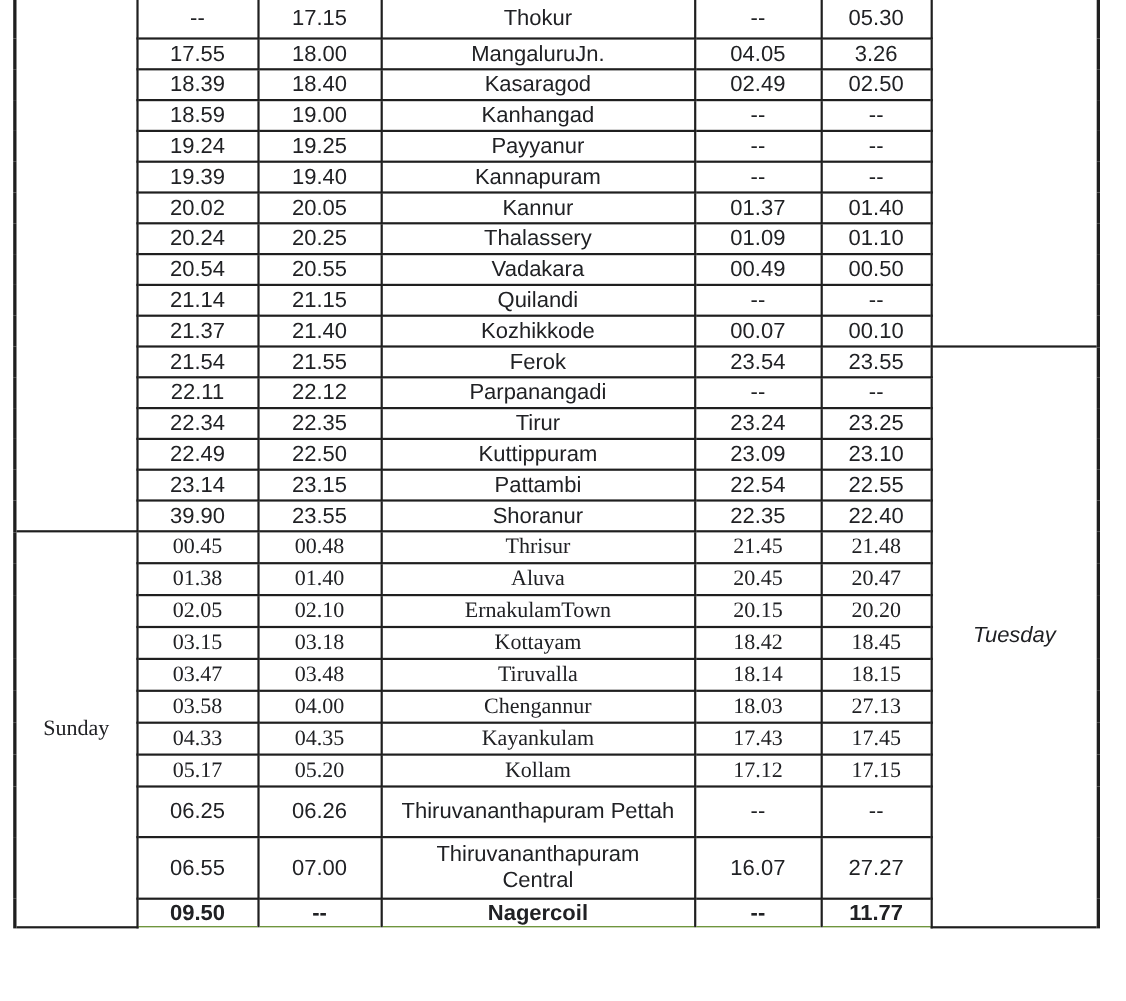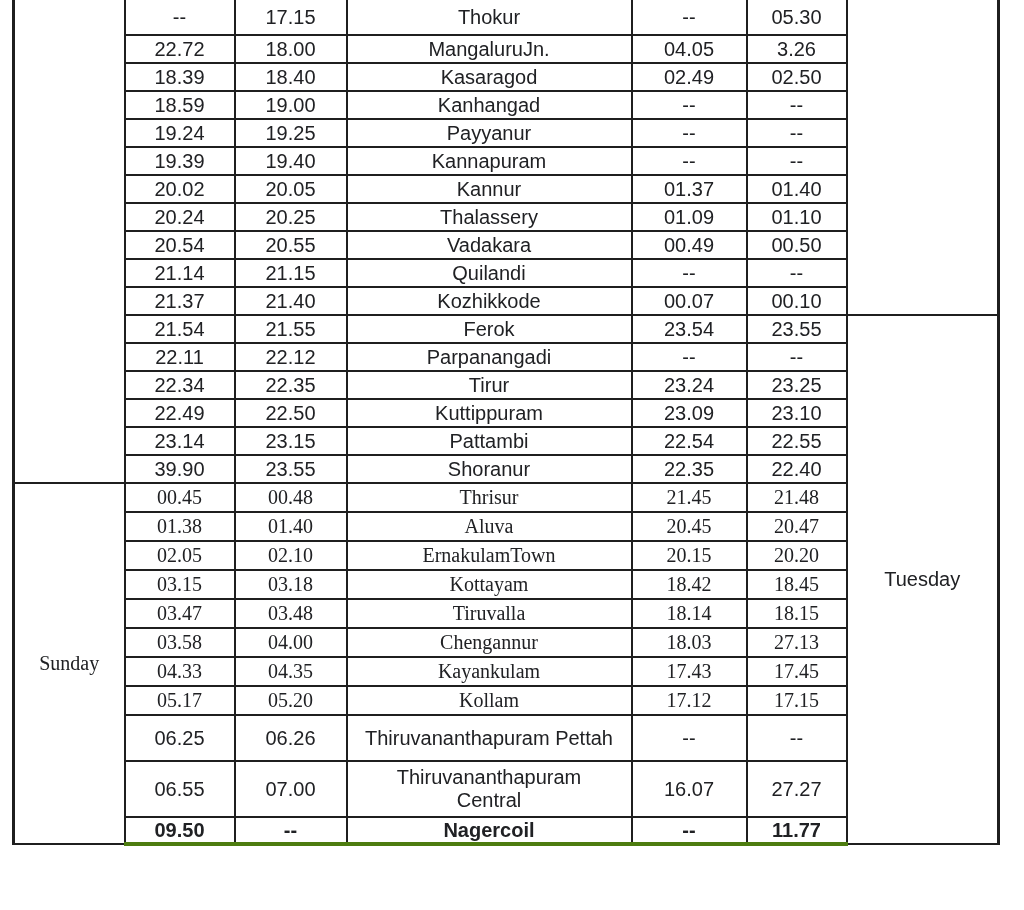--- a/index.html
+++ b/index.html
@@ -14,25 +14,25 @@
   }
   td{
     border:2px solid #1f1f1f;
     text-align:center;vertical-align:middle;
     font-size:20px;line-height:1.15;
     padding:0 2px;
     overflow:hidden;
   }
   tr.first-row td{border-top:none;}
   td.outer-left{border-left-width:3px;}
-  td.outer-right{border-right-width:3px;}
+  td.outer-right{border-right-width:3px;font-style:italic;}
   td.day-cell{font-size:20px;}
   td.station-cell{white-space:pre-line;}
   tr.bold td{font-weight:700;}
-  tr:last-child td{border-bottom:4px solid #4d7c0f;}
+  tr:last-child td{border-bottom:1px solid #4d7c0f;}
   
   tr.h38 td{height:34px;}
   tr.h30 td{height:26px;}
   tr.h31 td{height:27px;font-family:Liberation Serif, serif;}
   tr.h48 td{height:44px;border-radius:16px;}
   tr.h58 td{height:54px;}
   tr.h28 td{height:24px;}
 </style>
 </head>
 <body>
@@ -52,21 +52,21 @@
         <tr class="h38 first-row">
           <td class="day-cell outer-left" rowspan="17"></td>
           <td class="time-cell">--</td>
           <td class="time-cell">17.15</td>
           <td class="station-cell">Thokur</td>
           <td class="time-cell">--</td>
           <td class="time-cell">05.30</td>
           <td class="day-cell outer-right" rowspan="11"></td>
         </tr>
         <tr class="h30">
-          <td class="time-cell">22.72</td>
+          <td class="time-cell">17.55</td>
           <td class="time-cell">18.00</td>
           <td class="station-cell">MangaluruJn.</td>
           <td class="time-cell">04.05</td>
           <td class="time-cell">3.26</td>
         </tr>
         <tr class="h30">
           <td class="time-cell">18.39</td>
           <td class="time-cell">18.40</td>
           <td class="station-cell">Kasaragod</td>
           <td class="time-cell">02.49</td>

